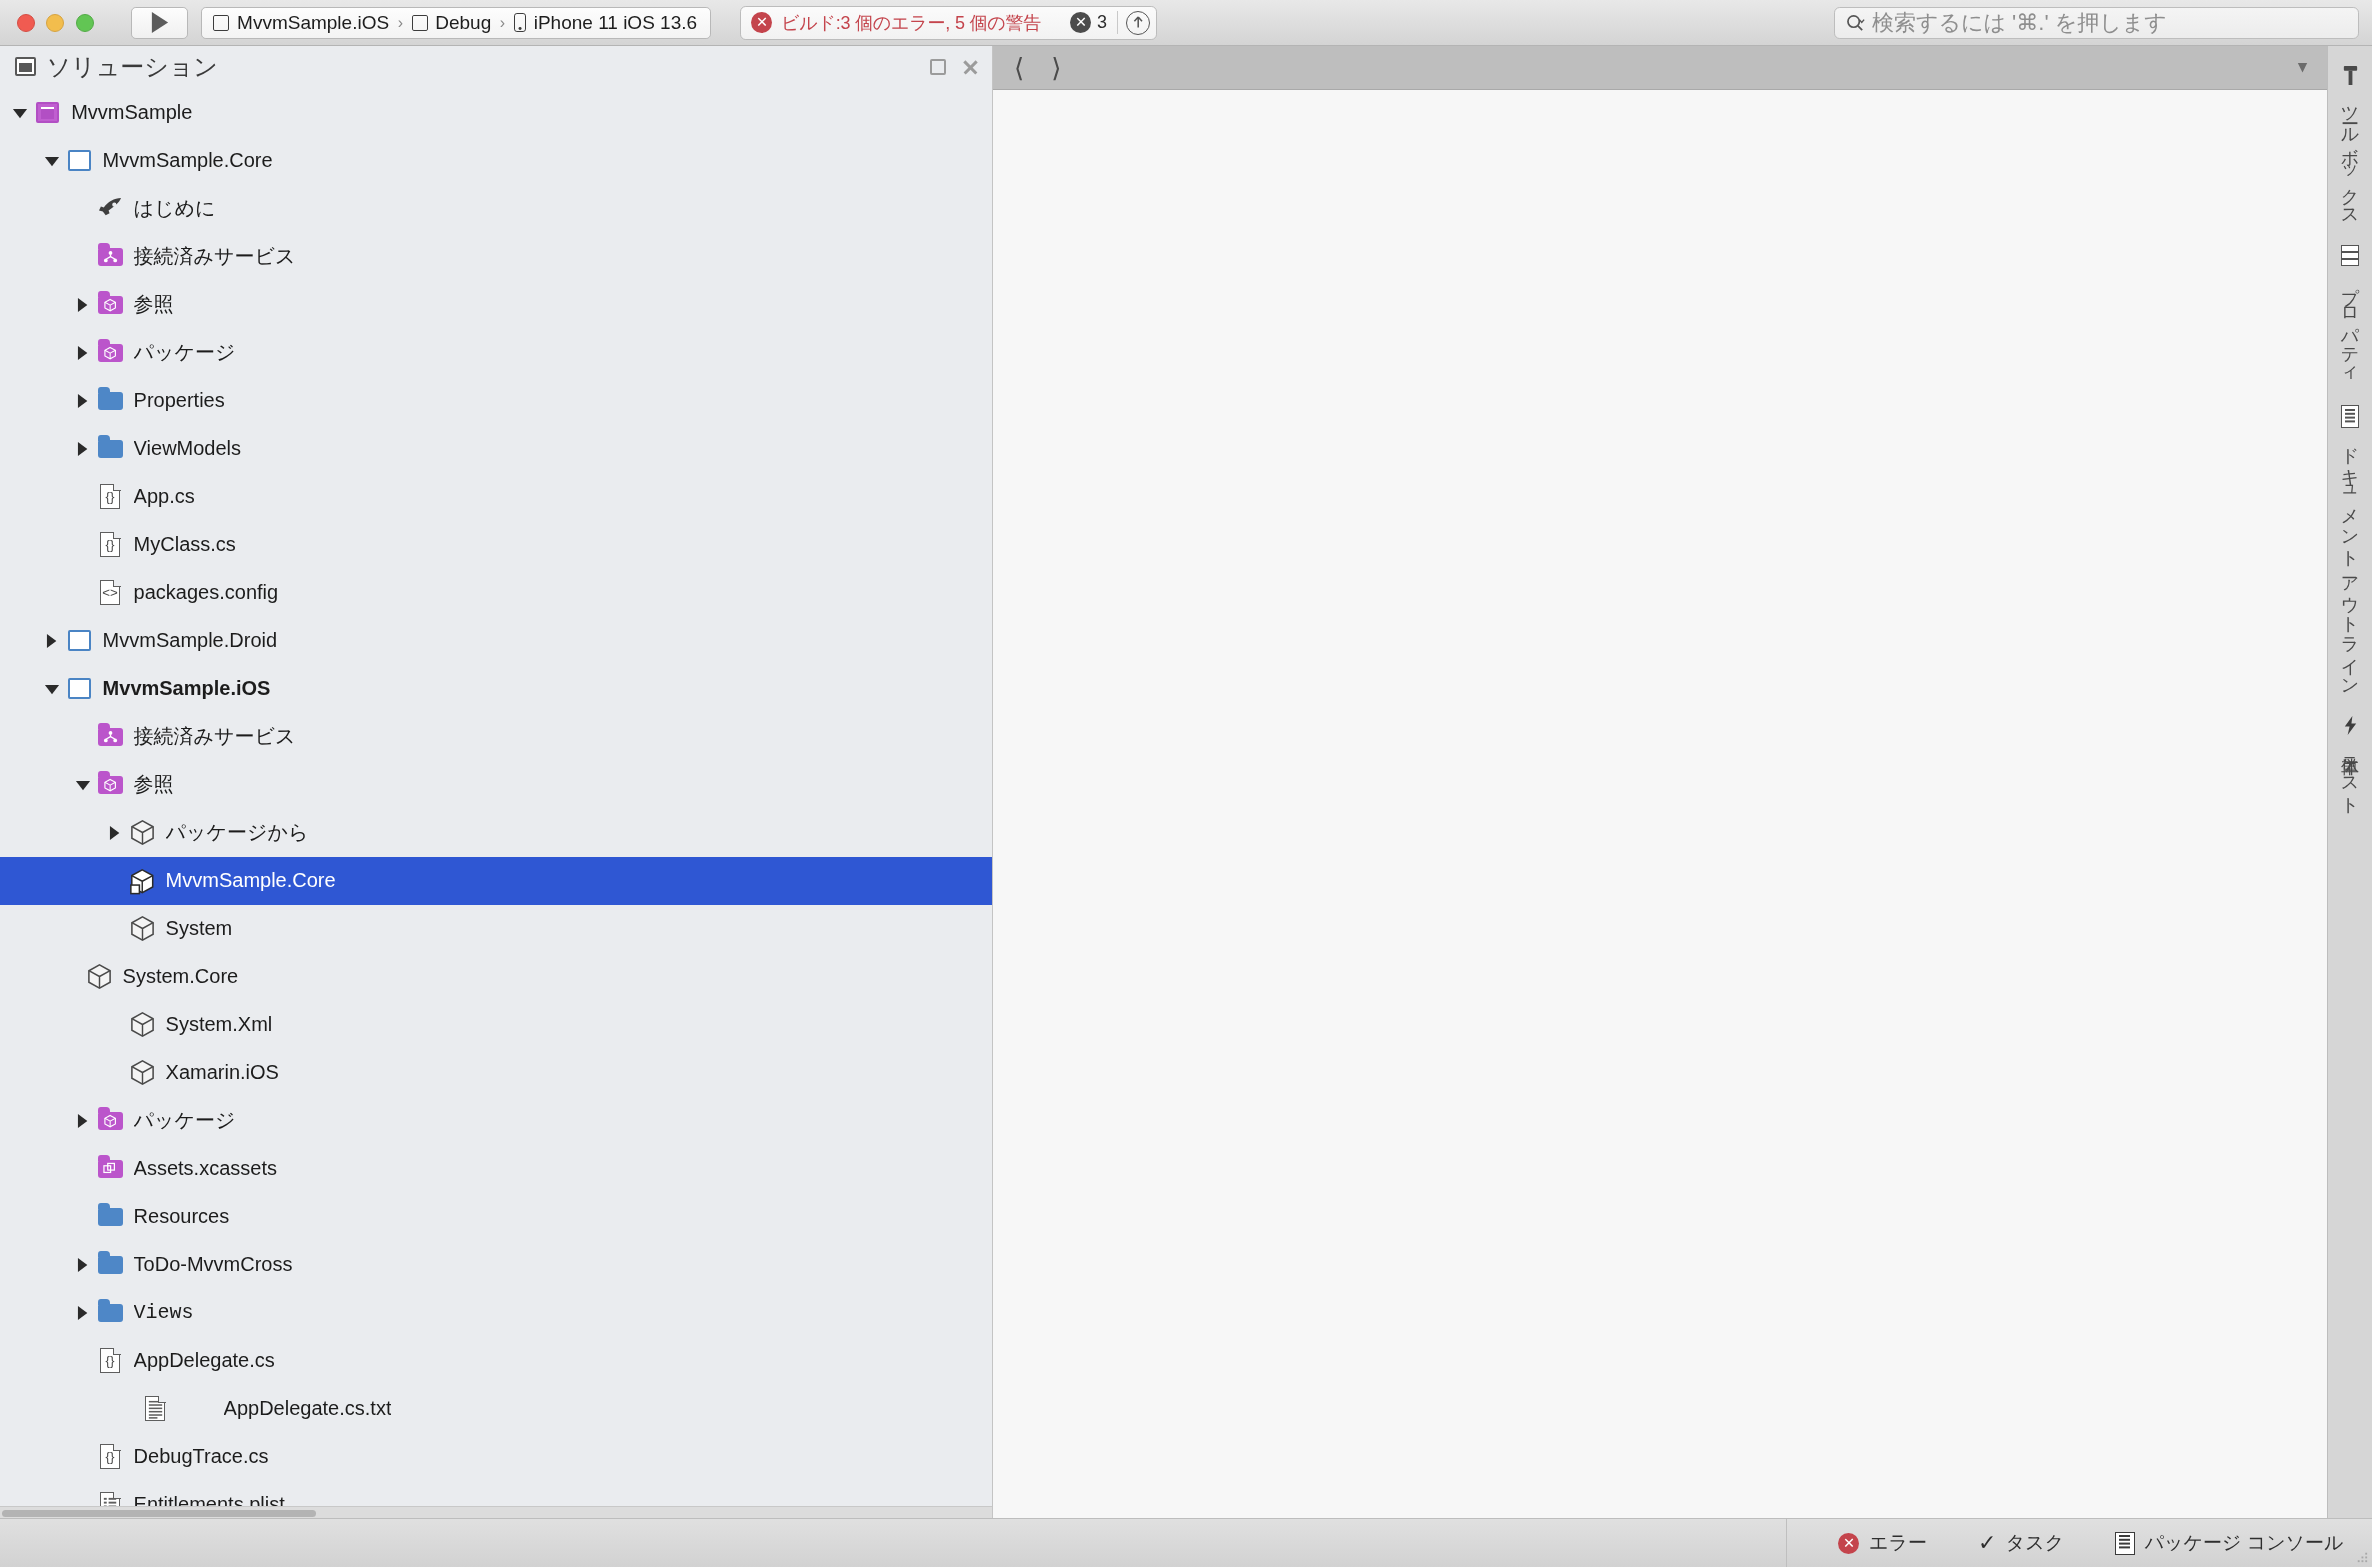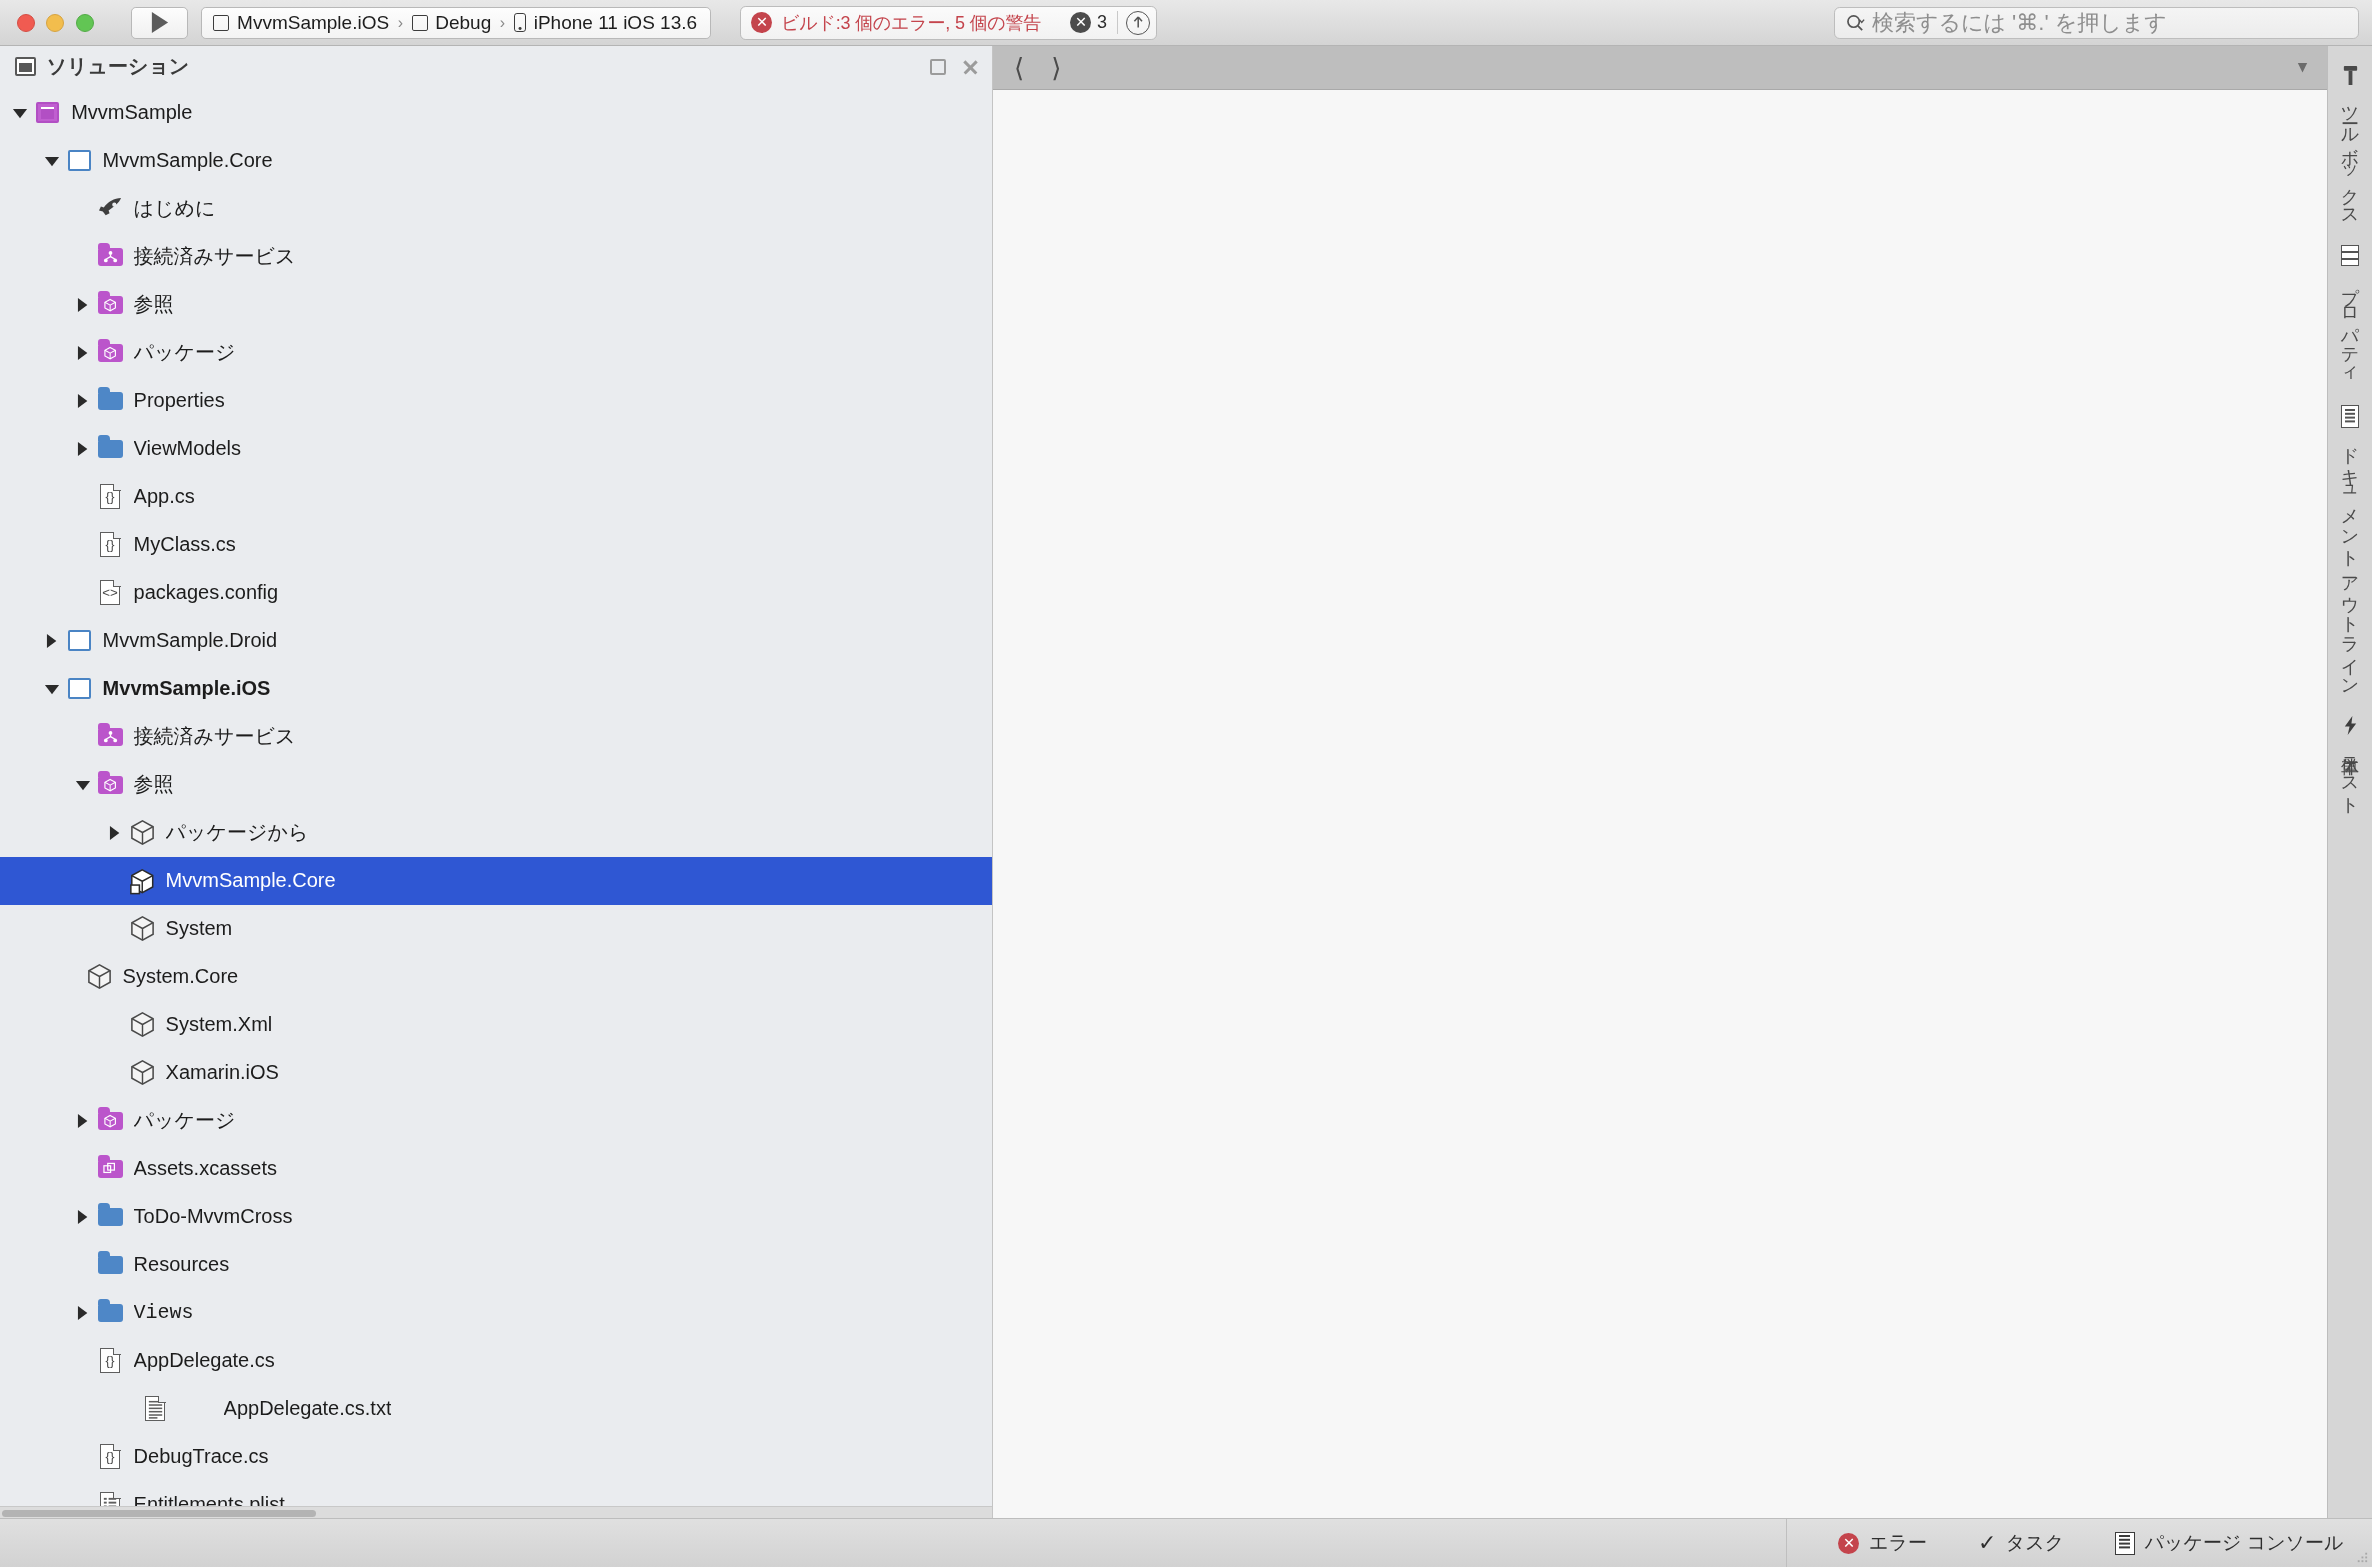--- a/index.html
+++ b/index.html
@@ -92,23 +92,22 @@
     width: 993px; min-width: 993px;
     background: #eaecef;
     border-right: 1px solid #c4c4c4;
     display: flex; flex-direction: column;
     position: relative;
   }
   .solpad-head {
     height: 41px; min-height: 41px;
     display: flex; align-items: center;
     padding: 0 13.3px 0 15px;
-    font-size: 20px; color: #3a3a3a;
+    font-size: 24px; color: #3a3a3a;
     background: #eaecef;
-    font-weight: bold;
   }
   .solpad-title { margin-left: 10.5px; letter-spacing: 0px; }
   .head-icons { margin-left: auto; display: flex; align-items: center; gap: 16px; }
   .ic-dock { width: 16px; height: 16px; border: 2.4px solid #9b9b9b; border-radius: 1.9px; }
   .ic-close { position: relative; width: 17px; height: 17px; }
   .ic-close::before, .ic-close::after {
     content: ""; position: absolute; top: 7.6px; left: 0; width: 17px; height: 2.5px; background: #9b9b9b;
   }
   .ic-close::before { transform: rotate(45deg); }
   .ic-close::after { transform: rotate(-45deg); }
@@ -564,36 +563,36 @@
                   <svg width="13.3" height="13.3" viewBox="0 0 14 14">
                     <rect x="1" y="4" width="7" height="7" fill="none" stroke="#fff" stroke-width="1.3"></rect>
                     <rect x="5" y="1.5" width="7" height="7" fill="none" stroke="#fff" stroke-width="1.3"></rect>
                   </svg>
                 </span>
               </span>
             </span>
             <span class="label">Assets.xcassets</span>
           </div>
           <div class="row" style="padding-left: 70px;">
-            <span class="tw">
-              <svg width="14.3" height="16" viewBox="0 0 15 17">
-                <polygon points="3,1 13,8.5 3,16" fill="#2a2a2a"></polygon>
-              </svg>
-            </span>
+            <span class="tw"></span>
             <span class="icon-slot">
               <span class="i-folder"></span>
             </span>
+            <span class="label">Resources</span>
+          </div>
+          <div class="row" style="padding-left: 70px;">
+            <span class="tw">
+              <svg width="14.3" height="16" viewBox="0 0 15 17">
+                <polygon points="3,1 13,8.5 3,16" fill="#2a2a2a"></polygon>
+              </svg>
+            </span>
+            <span class="icon-slot">
+              <span class="i-folder"></span>
+            </span>
             <span class="label">ToDo-MvvmCross</span>
-          </div>
-          <div class="row" style="padding-left: 70px;">
-            <span class="tw"></span>
-            <span class="icon-slot">
-              <span class="i-folder"></span>
-            </span>
-            <span class="label">Resources</span>
           </div>
           <div class="row" style="padding-left: 70px; font-family: Liberation Mono, monospace;">
             <span class="tw">
               <svg width="14.3" height="16" viewBox="0 0 15 17">
                 <polygon points="3,1 13,8.5 3,16" fill="#2a2a2a"></polygon>
               </svg>
             </span>
             <span class="icon-slot">
               <span class="i-folder"></span>
             </span>

